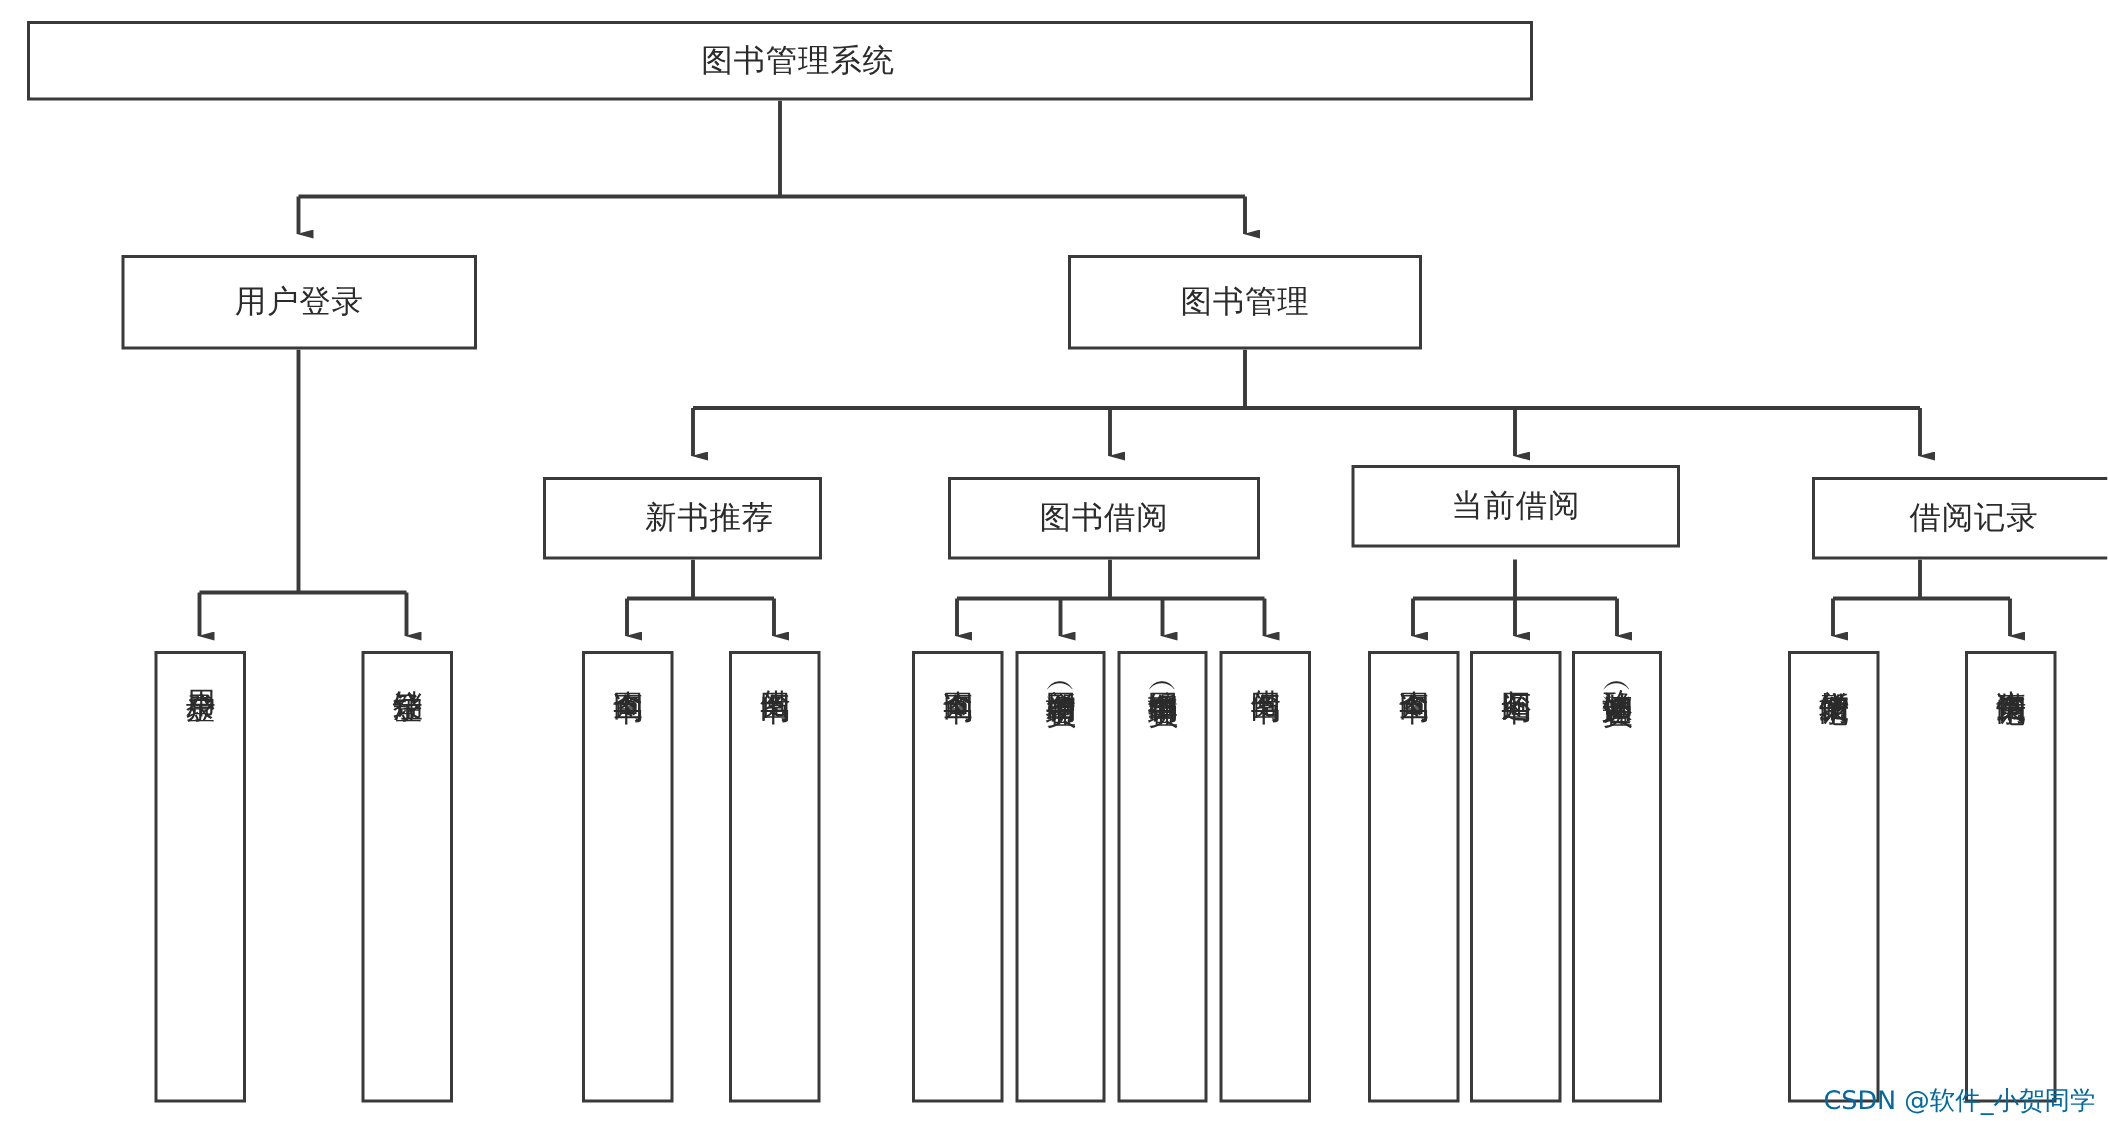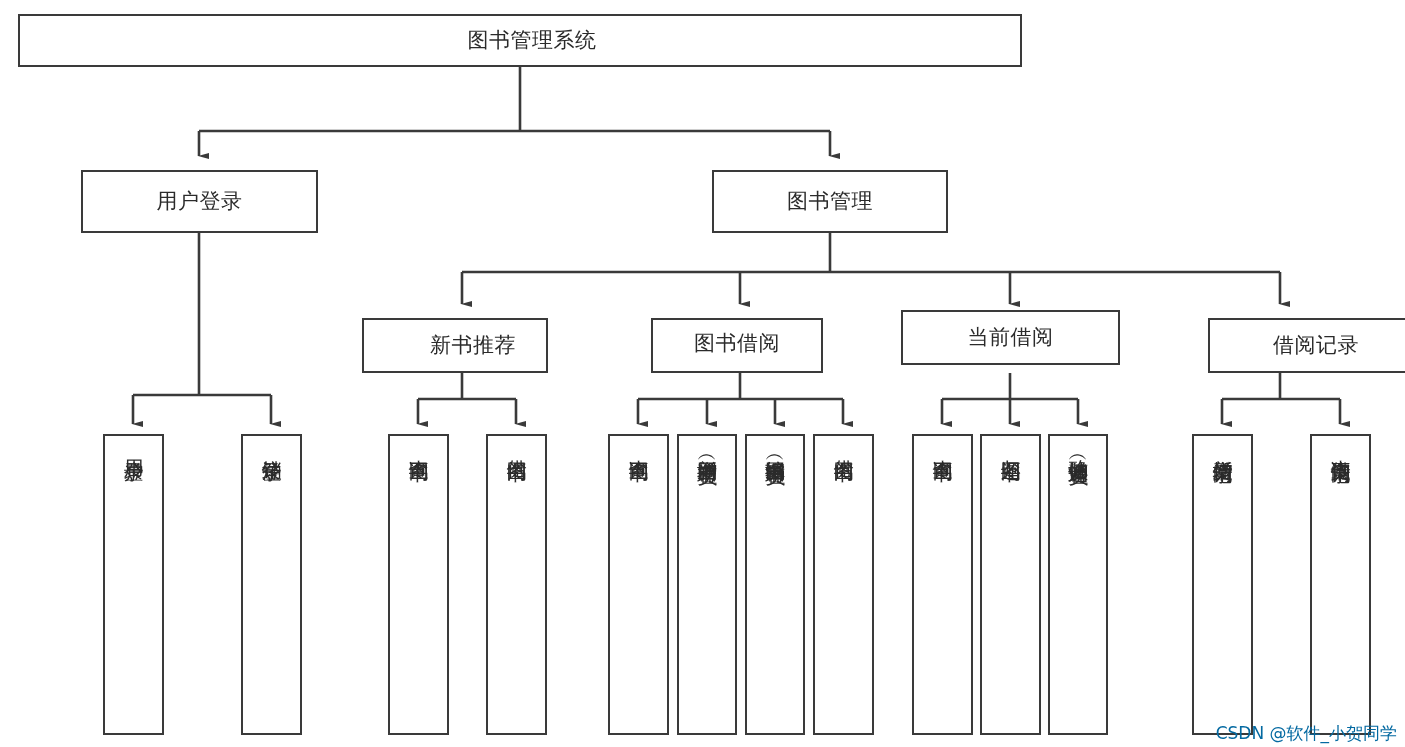--- a/index.html
+++ b/index.html
@@ -138,21 +138,21 @@
   <div class="node h" style="left:81px; top:170px; width:237px; height:63px;">
     <span class="lbl">用户登录</span>
   </div>
   <div class="node h" style="left:712px; top:170px; width:236px; height:63px;">
     <span class="lbl">图书管理</span>
   </div>
 
   <div class="node h" style="left:362px; top:318px; width:186px; height:55px;padding-left:36px;">
     <span class="lbl">新书推荐</span>
   </div>
-  <div class="node h" style="left:651px; top:318px; width:172px; height:55px;font-family:Liberation Mono, monospace;">
+  <div class="node h" style="left:632px; top:318px; width:208px; height:55px;">
     <span class="lbl">图书借阅</span>
   </div>
   <div class="node h" style="left:901px; top:310px; width:219px; height:55px;">
     <span class="lbl">当前借阅</span>
   </div>
   <div class="node h" style="left:1172px; top:318px; width:216px; height:55px;margin-left:36px;">
     <span class="lbl">借阅记录</span>
   </div>
 
   <div class="node v" style="left:103px; top:434px; width:61px; height:301px;">

